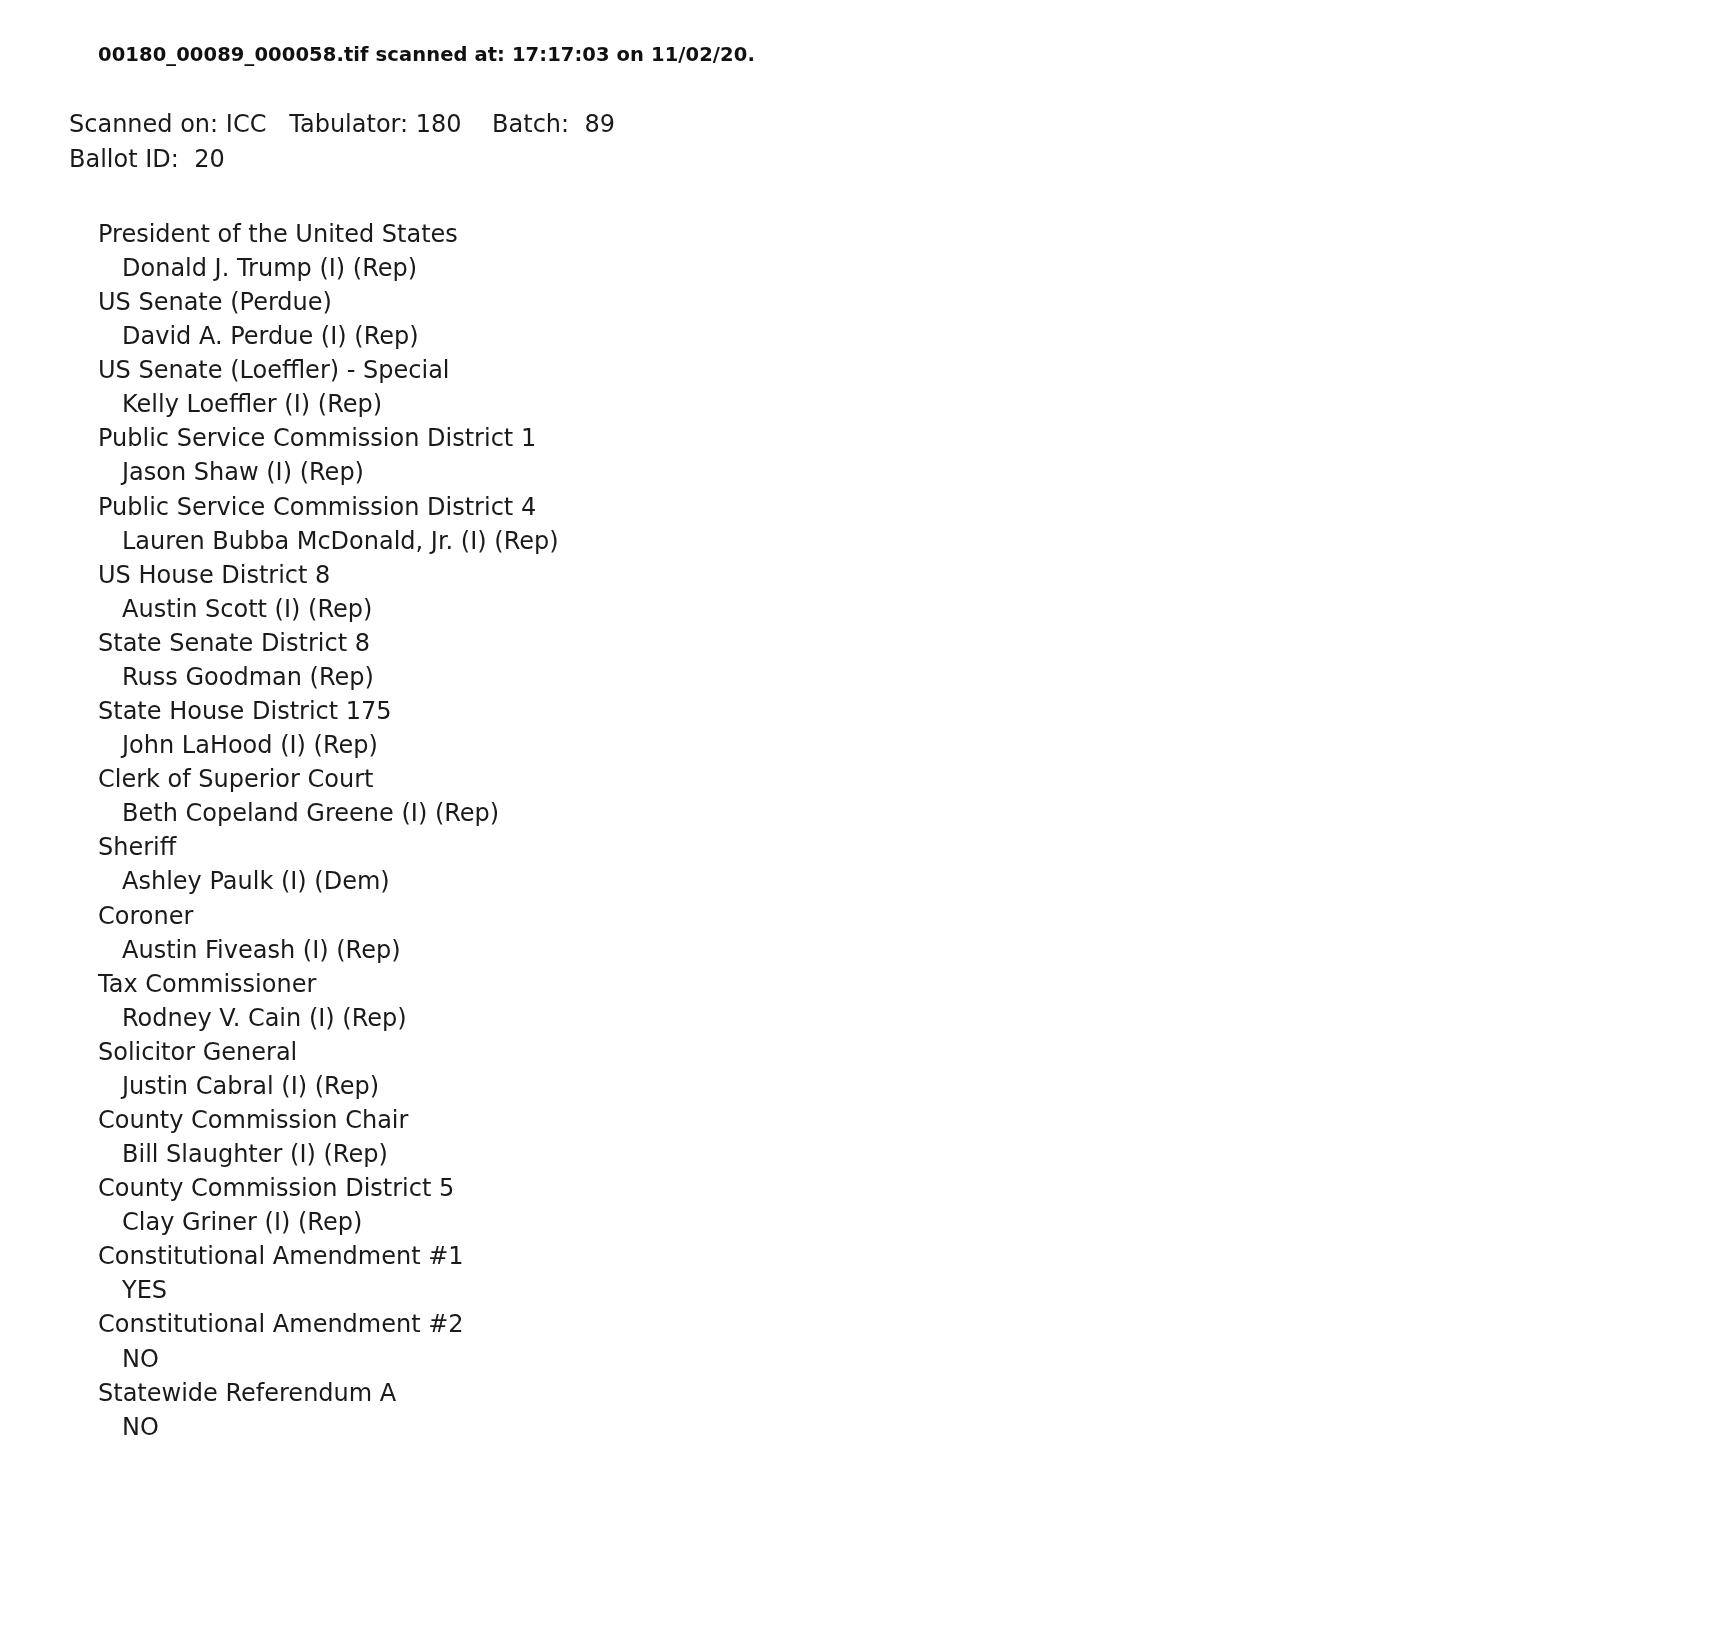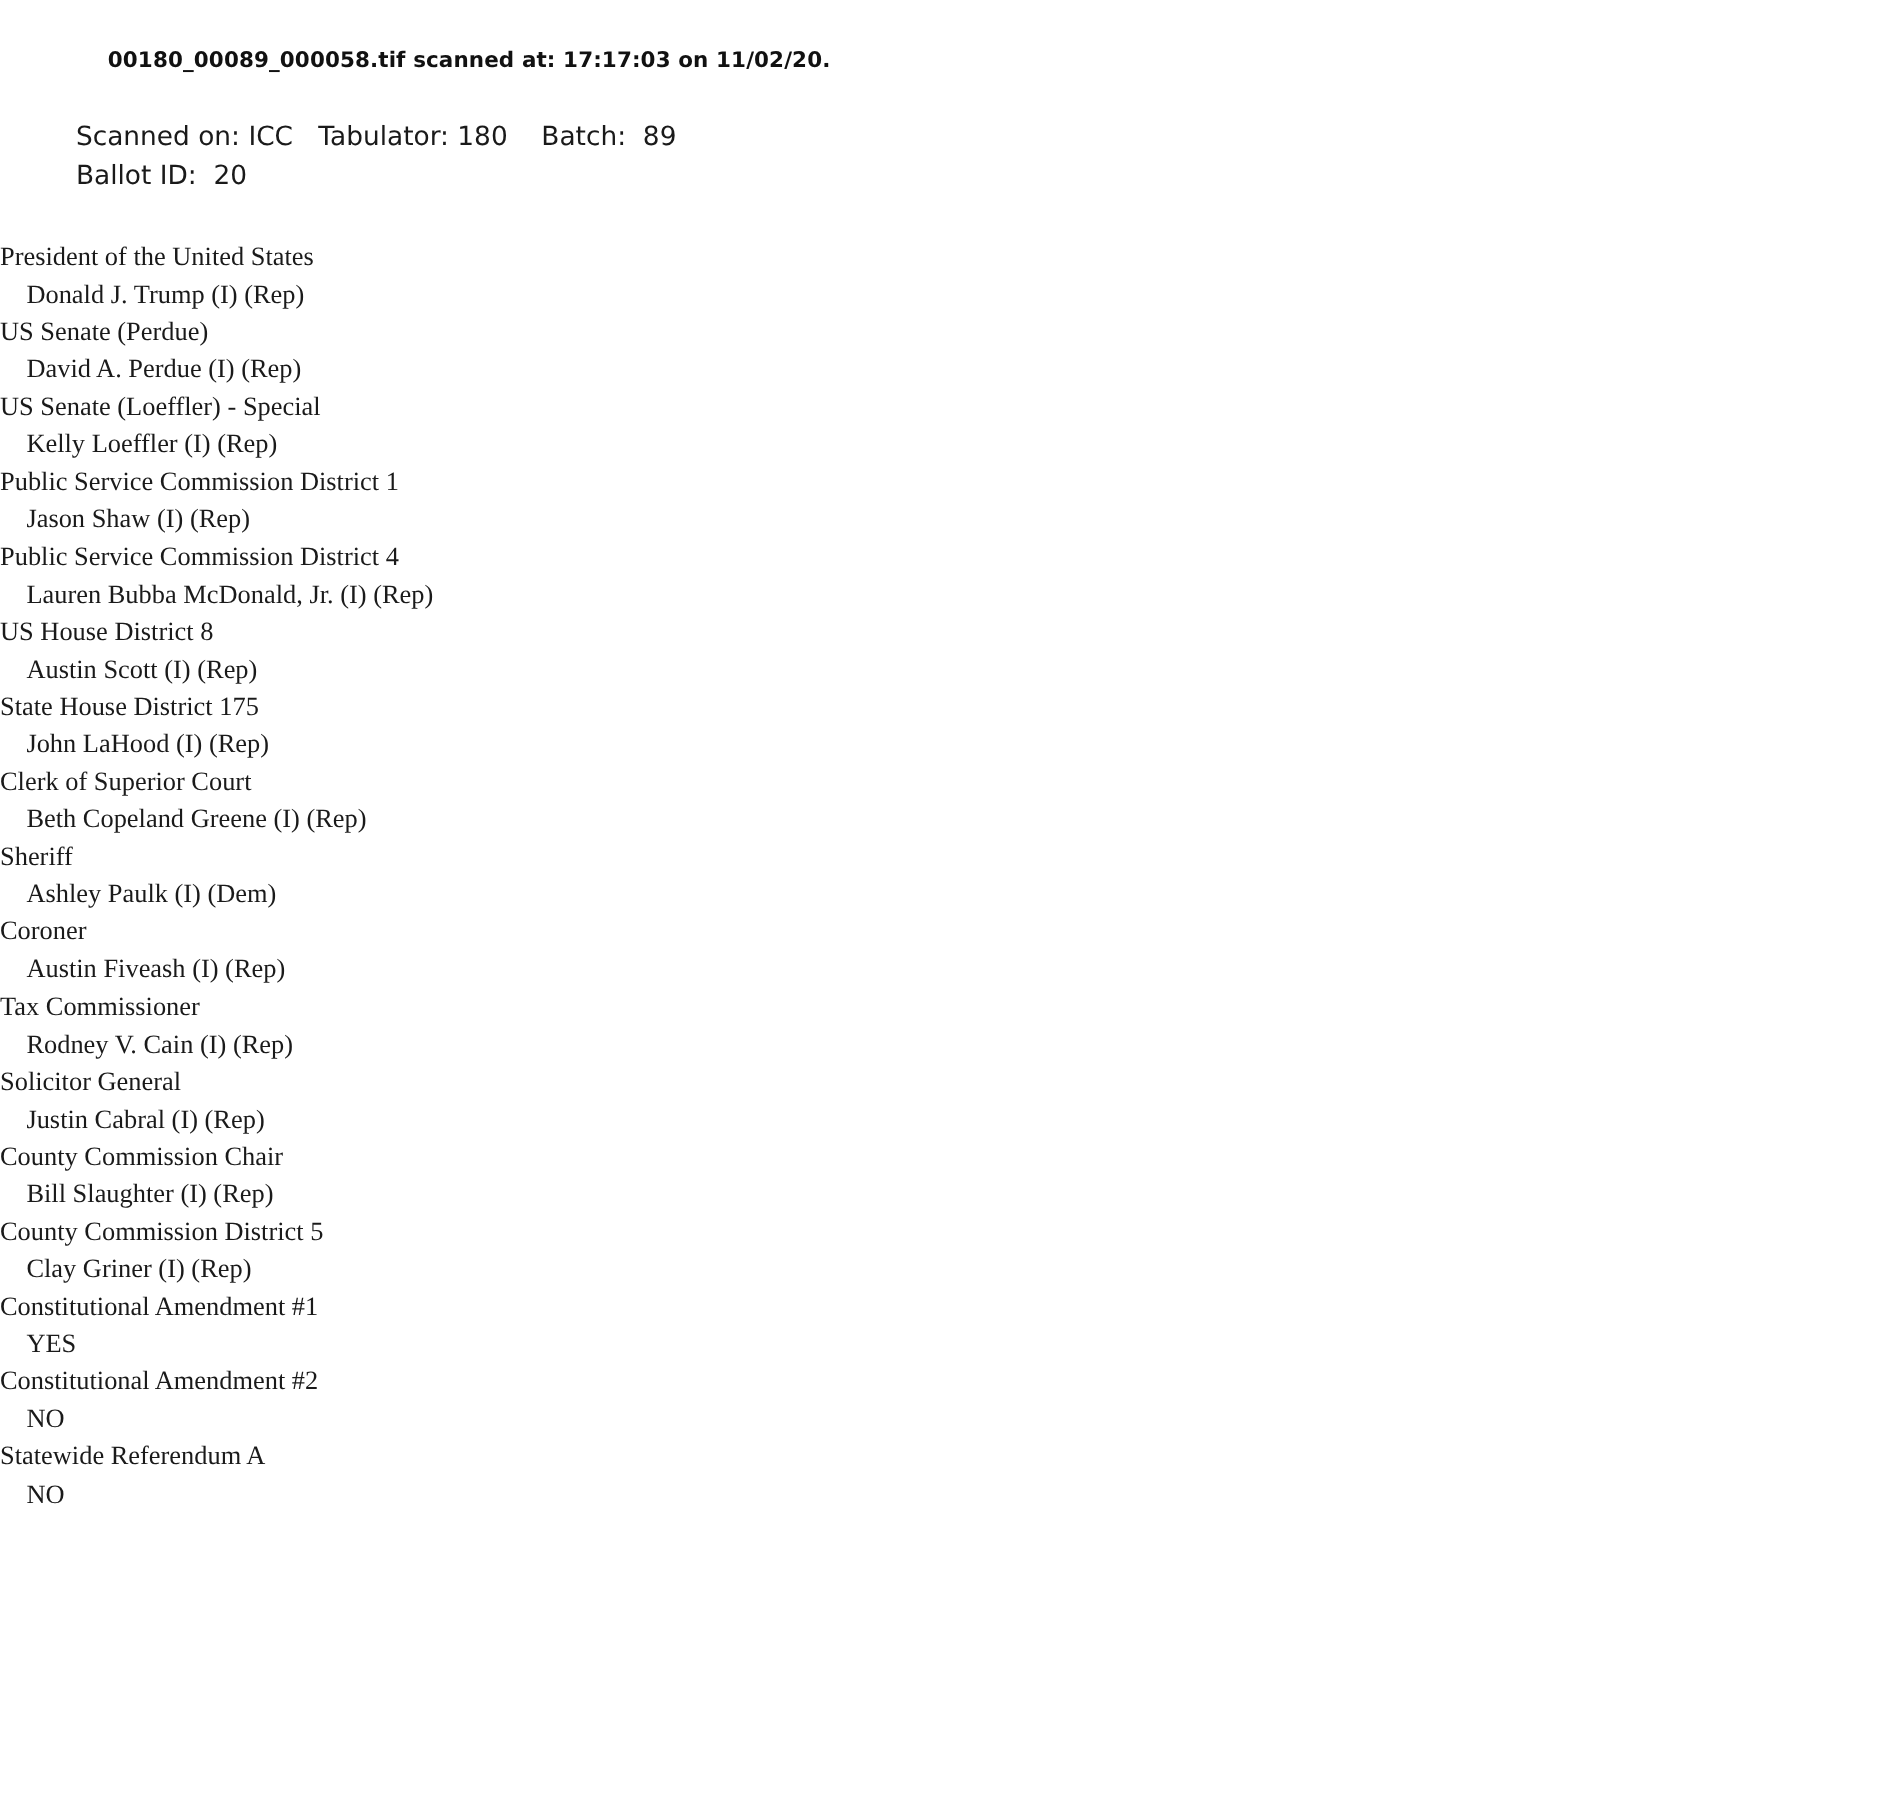--- a/index.html
+++ b/index.html
@@ -32,22 +32,22 @@
     margin-left: 69px;
     margin-top: 40px;
     font-size: 24px;
     line-height: 1.45;
     color: #1a1a1a;
   }
   .meta-line {
     white-space: pre;
   }
   .contests {
+    margin-left: 98px;
     margin-top: 40px;
-    font-family: Liberation Serif, serif;
   }
   .contest {
     font-size: 24px;
     line-height: 1.42;
   }
   .contest-title {
     color: #1a1a1a;
     white-space: pre;
   }
   .contest-choice {
@@ -93,20 +93,24 @@
     <div class="contest">
       <div class="contest-title">Public Service Commission District 4</div>
       <div class="contest-choice">Lauren Bubba McDonald, Jr. (I) (Rep)</div>
     </div>
 
     <div class="contest">
       <div class="contest-title">US House District 8</div>
       <div class="contest-choice">Austin Scott (I) (Rep)</div>
     </div>
 
+    <div class="contest">
+      <div class="contest-title">State Senate District 8</div>
+      <div class="contest-choice">Russ Goodman (Rep)</div>
+    </div>
 
     <div class="contest">
       <div class="contest-title">State House District 175</div>
       <div class="contest-choice">John LaHood (I) (Rep)</div>
     </div>
 
 
     <div class="contest">
       <div class="contest-title">Clerk of Superior Court</div>
       <div class="contest-choice">Beth Copeland Greene (I) (Rep)</div>

